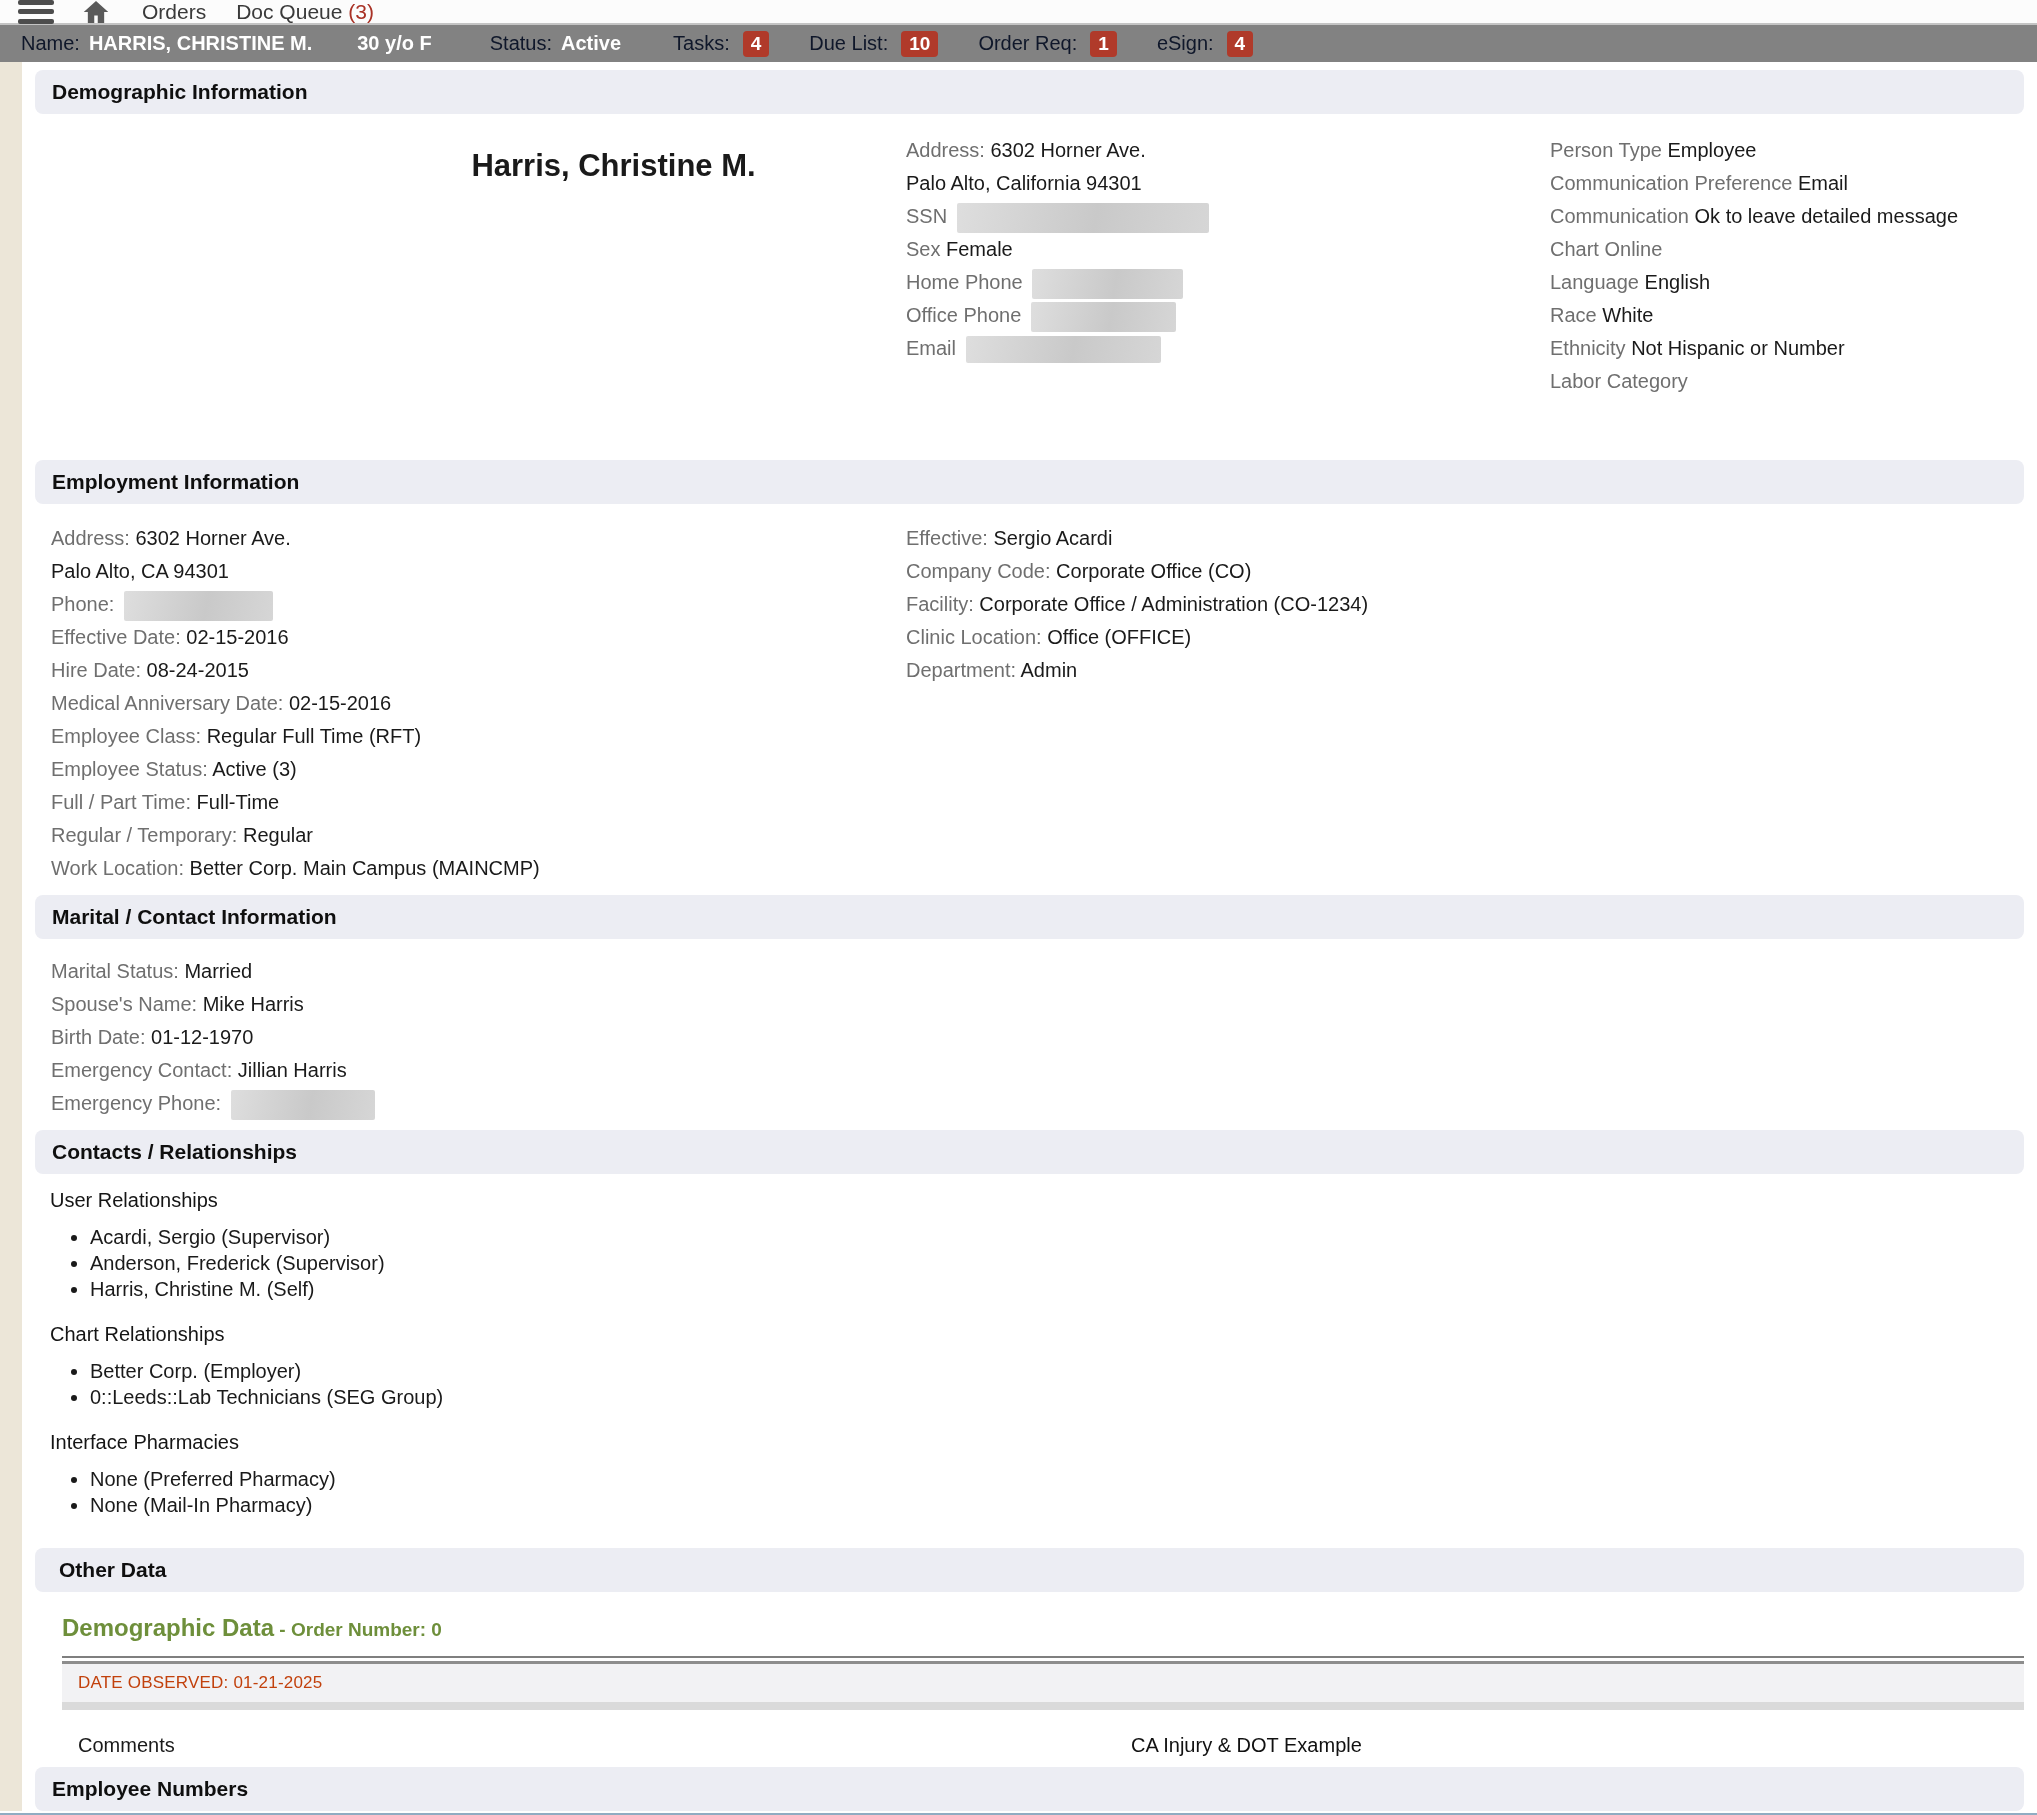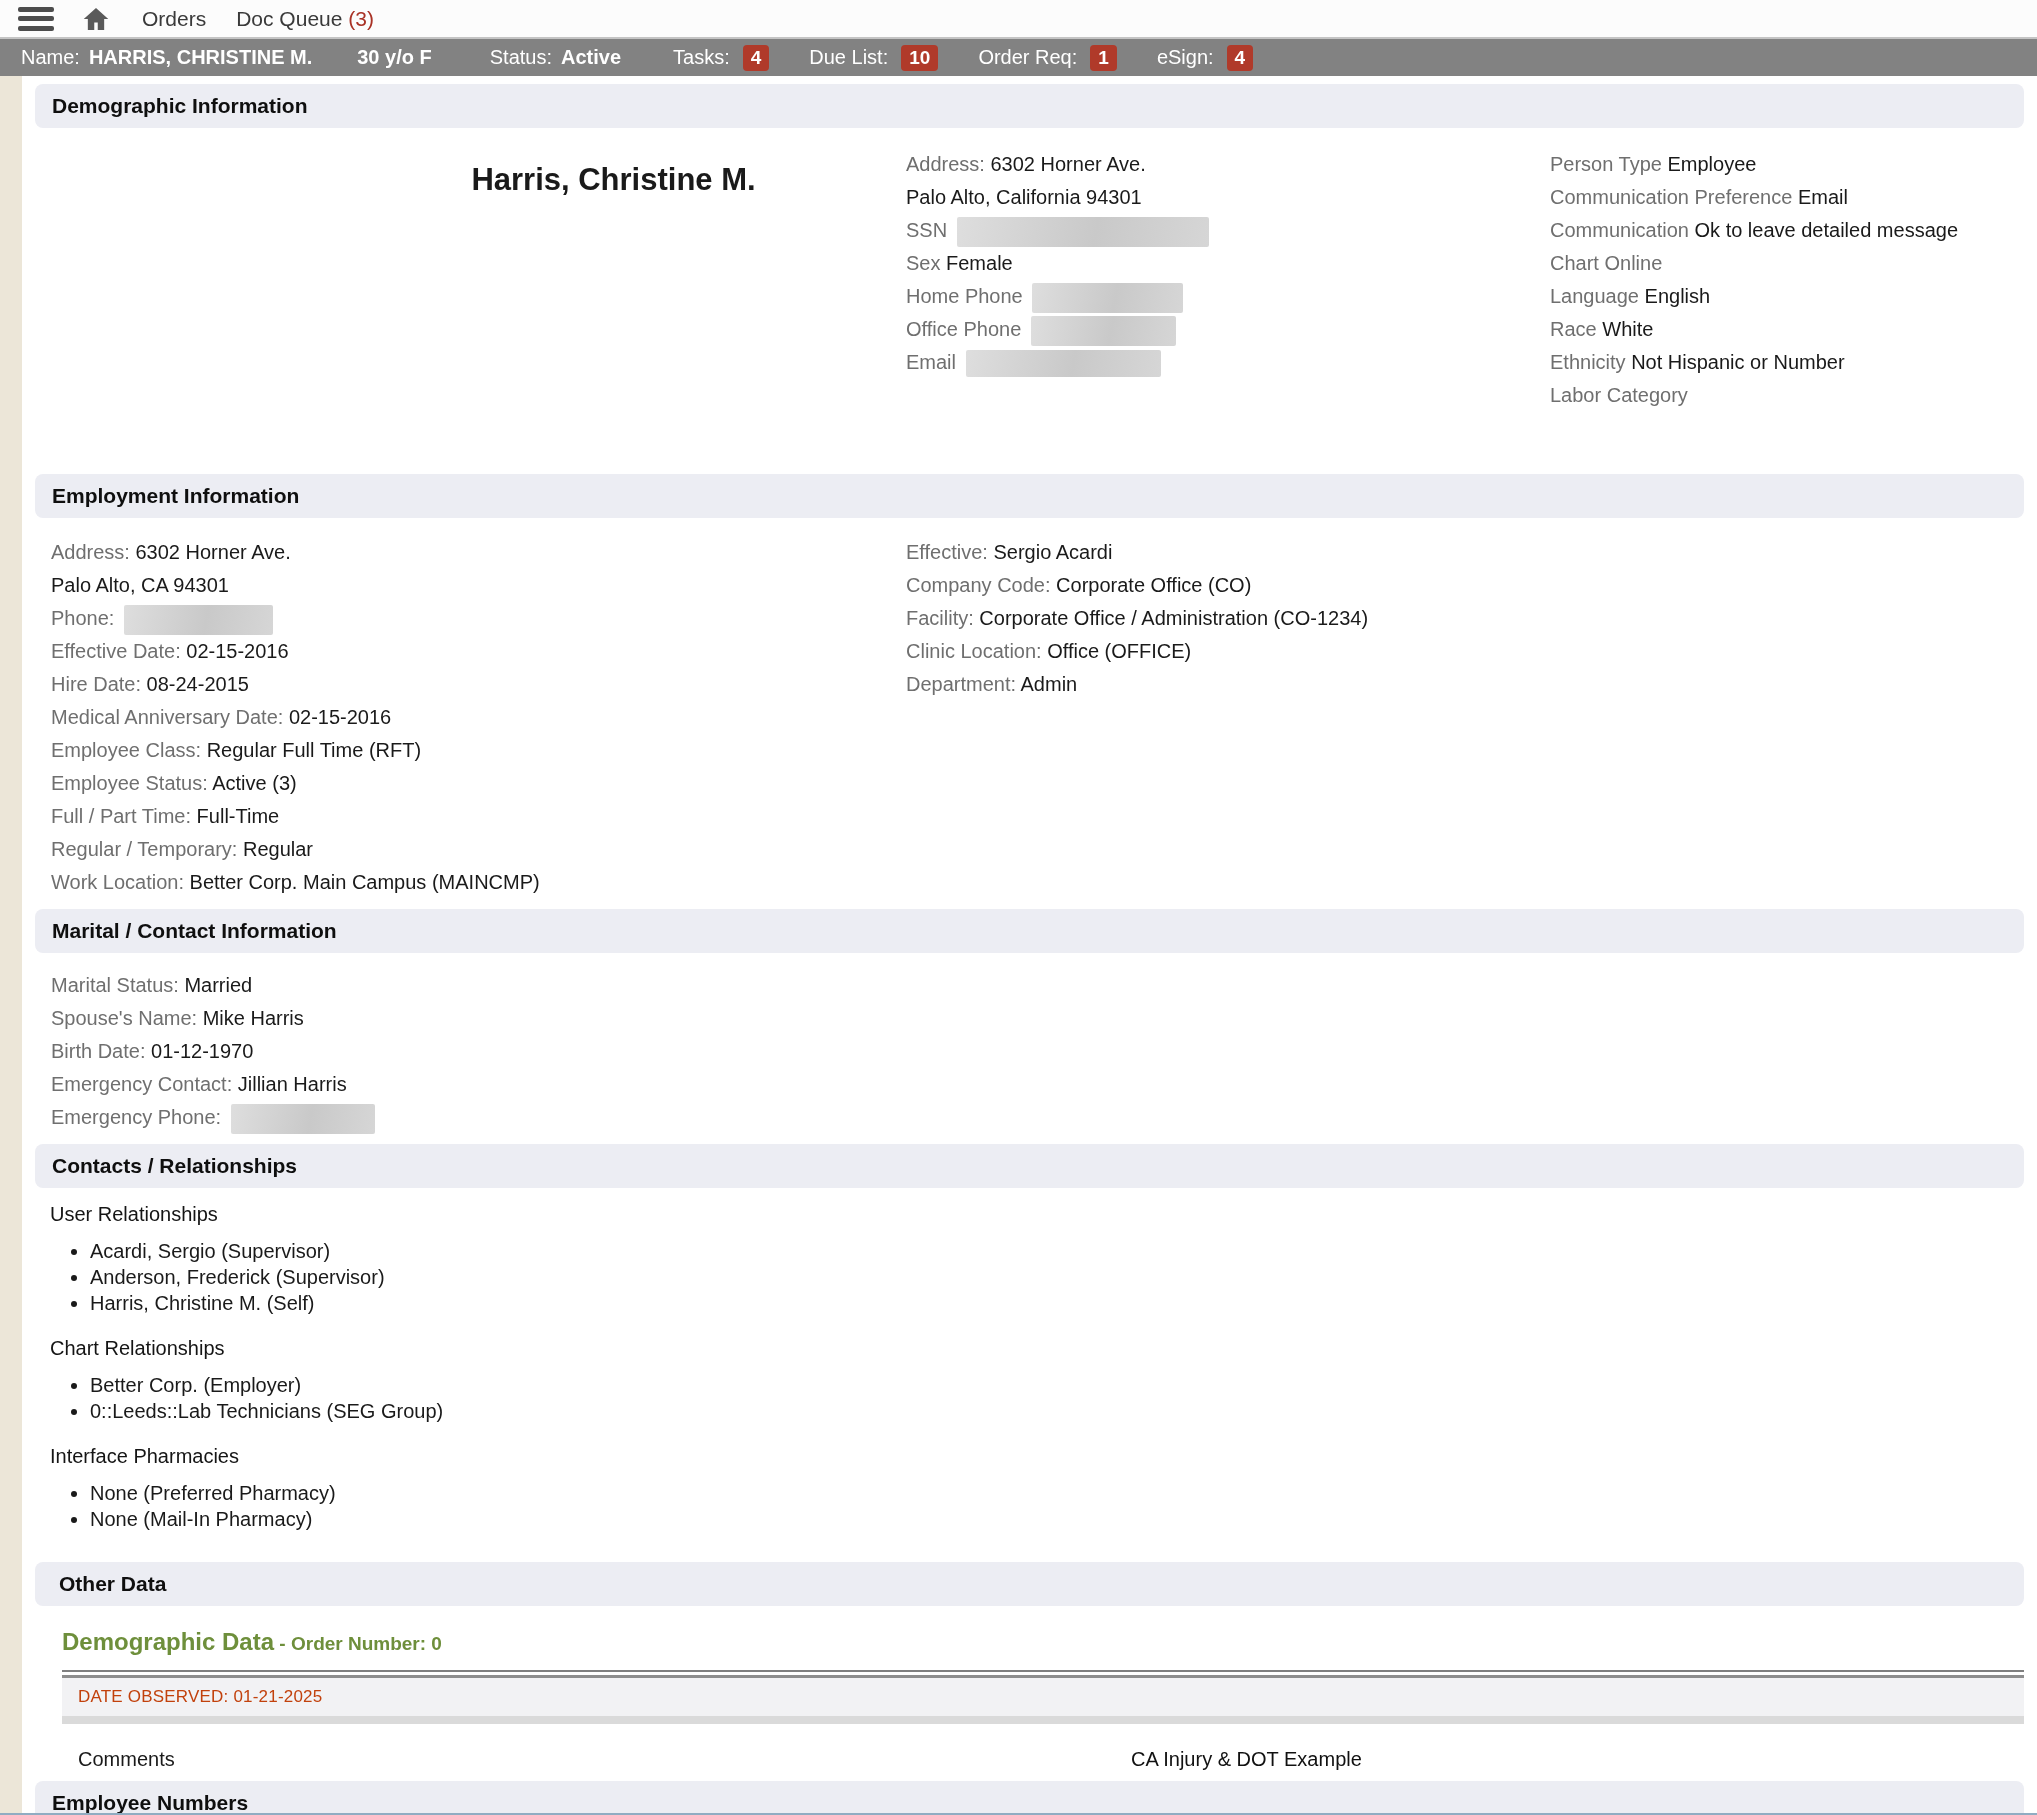--- a/index.html
+++ b/index.html
@@ -3,36 +3,36 @@
 <meta charset="utf-8">
 <style>
   * { box-sizing: border-box; }
   html,body { margin:0; padding:0; }
   body {
     width:2038px; height:1816px; overflow:hidden; position:relative;
     font-family:"Liberation Sans", sans-serif; background:#ffffff; color:#1a1a1a;
   }
   
   .topnav {
-    height:39px; background:#fcfcfc; border-bottom:2px solid #c4c4c4;
+    height:25px; background:#fcfcfc; border-bottom:2px solid #c4c4c4;
     display:flex; align-items:center; padding-left:18px;
   }
   .hamburger { width:36px; height:24px; display:flex; flex-direction:column; justify-content:space-between; cursor:pointer; margin-right:26px; }
   .hamburger div { height:5px; background:#4d4d4d; border-radius:2px; }
   .homeicon { width:32px; height:28px; margin-right:30px; cursor:pointer; }
   .homeicon svg { width:100%; height:100%; fill:#5a5a5a; }
   .navlinks { display:flex; gap:30px; }
   .navlink { font-size:21px; color:#3a3a3a; text-decoration:none; cursor:pointer; }
   .nav-count { color:var(--nav-count-red,#a93226); }
   
   .patientbar {
     height:37px; background:var(--patient-bar-bg,#828282); display:flex; align-items:center;
     padding-left:21px; font-size:20px; white-space:nowrap;
   }
-  .pb-label { color:#ffffff; margin-right:9px; }
+  .pb-label { color:#0f172a; margin-right:9px; }
   .pb-strong { color:#ffffff; font-weight:bold; }
   .pb-age { color:#ffffff; font-weight:bold; margin-left:45px; }
   .pb-status-label { margin-left:58px; }
   .pb-counters { display:flex; align-items:center; margin-left:52px; }
   .pb-counters .pb-label { margin-left:40px; }
   .pb-counters .pb-label:first-child { margin-left:0; }
   .badge {
     background:var(--badge-red,#b03a2a); color:#fff; font-weight:bold; font-size:19px;
     padding:2px 8px; border-radius:4px; margin-left:4px;
   }

